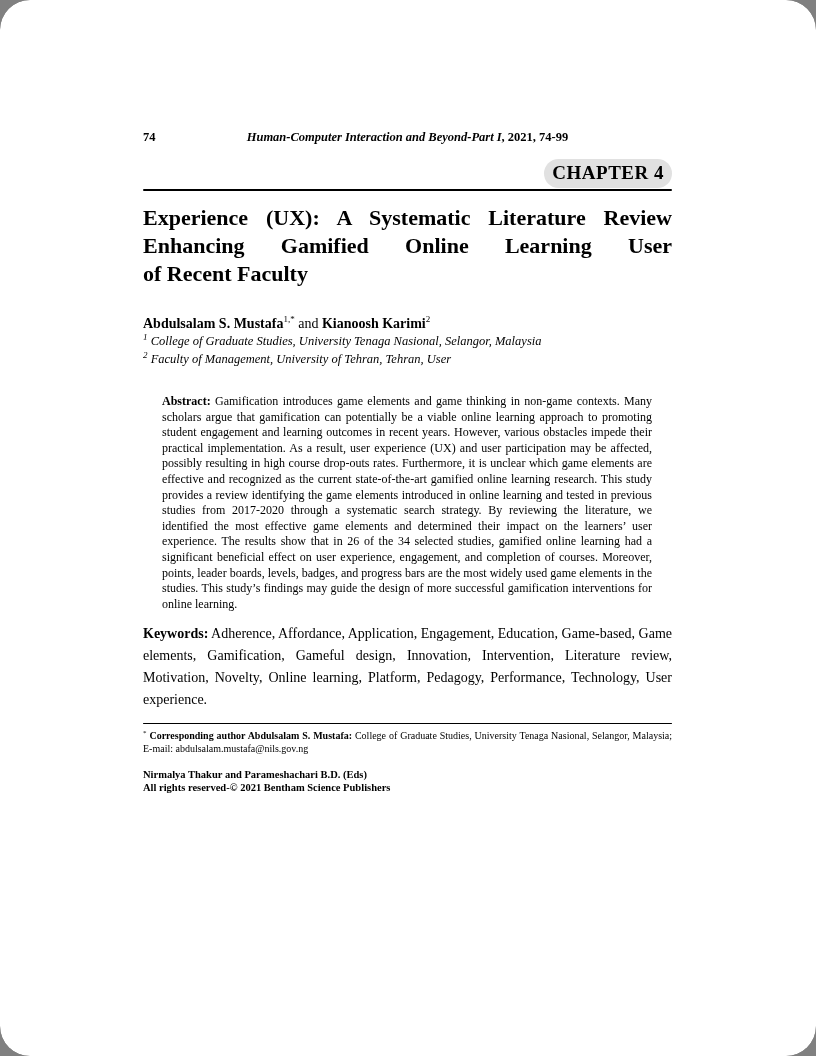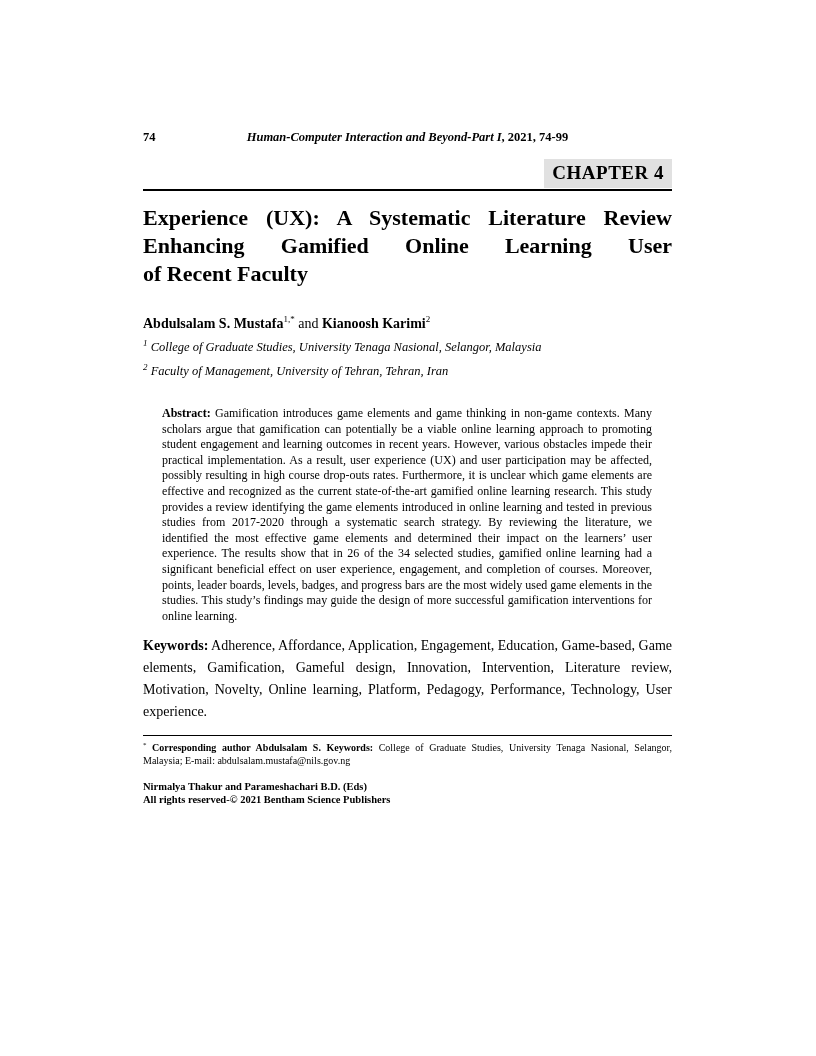--- a/index.html
+++ b/index.html
@@ -1,15 +1,15 @@
 <!DOCTYPE html>
 <html><head>
 <meta charset="utf-8">
 <style>
-  * { margin: 0; padding: 0; box-sizing: border-box; }
+  * { margin: 0; padding: 0; box-sizing: border-box; border-radius: 30px; }
   html, body { background: #808080; }
   .page {
     position: relative;
     width: 816px;
     height: 1056px;
     margin: 0 auto;
     background: #ffffff;
     color: #000000;
     font-family: "Liberation Serif", "DejaVu Serif", serif;
     padding: 130px 144px 0 143px;
@@ -36,21 +36,21 @@
   }
   .header-rule { border-top: 2px solid #000; margin-top: 1px; }
   
   .article-title { margin-top: 13px; font-size: 22px; font-weight: bold; line-height: 28px; }
   .t-line.just { text-align: justify; text-align-last: justify; }
   
   .authors-line { margin-top: 28px; font-size: 14px; }
   .authors-line b { font-weight: bold; }
   sup { font-size: 9px; line-height: 0; vertical-align: super; }
   
-  .affil { margin-top: 6px; font-size: 12.5px; font-style: italic; line-height: 18px; }
+  .affil { margin-top: 0; font-size: 12.5px; font-style: italic; line-height: 18px; }
   .affil sup { font-style: italic; }
   
   .abstract {
     margin: 26px 20px 0 19px;
     font-size: 12px;
     line-height: 15.6px;
     text-align: justify;
   }
   .abstract b { font-weight: bold; }
   
@@ -82,28 +82,28 @@
   <h1 class="article-title">
     <div class="t-line just">Experience (UX): A Systematic Literature Review</div>
     <div class="t-line just">Enhancing Gamified Online Learning User</div>
     <div class="t-line">of Recent Faculty</div>
   </h1>
 
   <p class="authors-line"><b>Abdulsalam S. Mustafa</b><sup>1,*</sup> <span>and</span> <b>Kianoosh Karimi</b><sup>2</sup></p>
 
   <p class="affil"><sup>1</sup> <span>College of Graduate Studies, University Tenaga Nasional, Selangor, Malaysia</span></p>
 
-  <p class="affil"><sup>2</sup> <span>Faculty of Management, University of Tehran, Tehran, Iran</span></p>
+  <p class="affil"><sup>2</sup> <span>Faculty of Management, University of Tehran, Tehran, User</span></p>
 
   <p class="abstract"><b>Abstract:</b> <span>Gamification introduces game elements and game thinking in non-game contexts. Many scholars argue that gamification can potentially be a viable online learning approach to promoting student engagement and learning outcomes in recent years. However, various obstacles impede their practical implementation. As a result, user experience (UX) and user participation may be affected, possibly resulting in high course drop-outs rates. Furthermore, it is unclear which game elements are effective and recognized as the current state-of-the-art gamified online learning research. This study provides a review identifying the game elements introduced in online learning and tested in previous studies from 2017-2020 through a systematic search strategy. By reviewing the literature, we identified the most effective game elements and determined their impact on the learners’ user experience. The results show that in 26 of the 34 selected studies, gamified online learning had a significant beneficial effect on user experience, engagement, and completion of courses. Moreover, points, leader boards, levels, badges, and progress bars are the most widely used game elements in the studies. This study’s findings may guide the design of more successful gamification interventions for online learning.</span></p>
 
   <p class="keywords"><b>Keywords:</b> <span>Adherence, Affordance, Application, Engagement, Education, Game-based, Game elements, Gamification, Gameful design, Innovation, Intervention, Literature review, Motivation, Novelty, Online learning, Platform, Pedagogy, Performance, Technology, User experience.</span></p>
 
   <div class="footnote-rule"></div>
 
-  <p class="footnote"><sup>*</sup> <b>Corresponding author Abdulsalam S. Keywords:</b> <span>College of Graduate Studies, University Tenaga Nasional, Selangor, Malaysia; E-mail: abdulsalam.mustafa@nils.gov.ng</span></p>
+  <p class="footnote"><sup>*</sup> <b>Corresponding author Abdulsalam S. Mustafa:</b> <span>College of Graduate Studies, University Tenaga Nasional, Selangor, Malaysia; E-mail: abdulsalam.mustafa@nils.gov.ng</span></p>
 
   <div class="publisher">
     <div>Nirmalya Thakur and Parameshachari B.D. (Eds)</div>
     <div>All rights reserved-© 2021 Bentham Science Publishers</div>
   </div>
 
 </div>
 
 </body></html>

